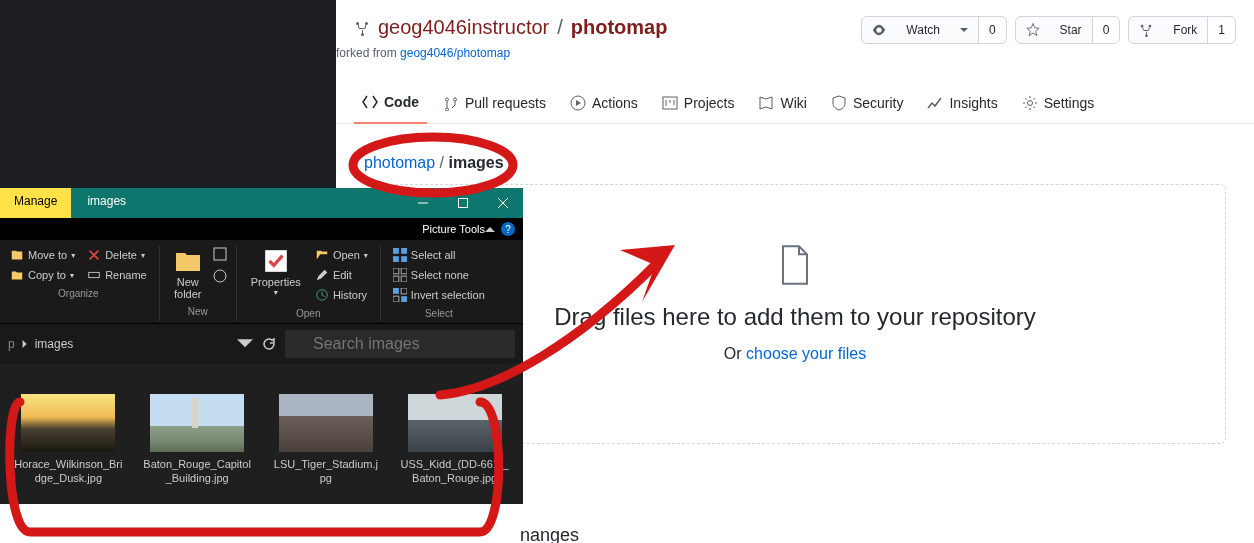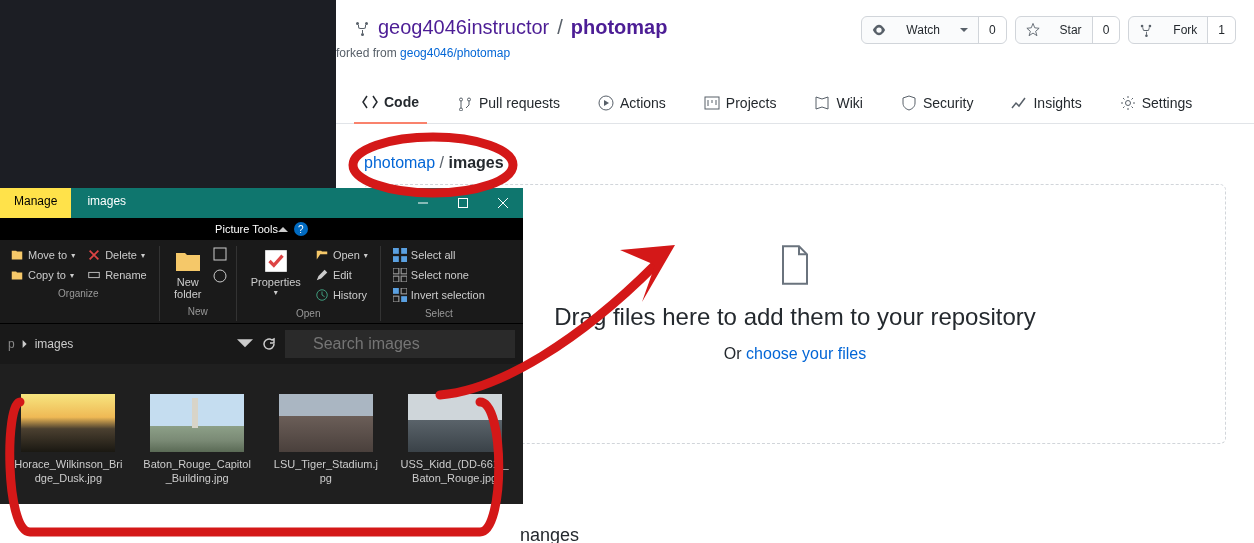--- a/index.html
+++ b/index.html
@@ -5,34 +5,34 @@
 * { box-sizing: border-box; margin: 0; padding: 0; }
 body { font-family: -apple-system, BlinkMacSystemFont, "Segoe UI", Helvetica, Arial, sans-serif; background: #fff; width: 1254px; height: 543px; position: relative; overflow: hidden; }
 
 
 .dark-block { position: absolute; top: 0; left: 0; width: 336px; height: 188px; background: #1c1e24; }
 
 
 .gh { position: absolute; top: 0; left: 336px; right: 0; }
 .gh-header { padding: 16px 18px 8px 18px; display: flex; justify-content: space-between; align-items: flex-start; }
 .gh-title { display: flex; align-items: center; gap: 8px; font-size: 20px; }
-.gh-title a { color: #4c1d95; text-decoration: none; }
+.gh-title a { color: #7f1d1d; text-decoration: none; }
 .gh-title .sep { color: #586069; }
 .gh-title .bold { font-weight: 600; }
 .gh-fork-icon { width: 16px; height: 16px; fill: #586069; }
 .gh-forked { font-size: 12px; color: #586069; margin-top: -6px; }
 .gh-forked a { color: #0366d6; text-decoration: none; }
 .gh-actions { display: flex; gap: 8px; }
 .gh-btn { display: flex; align-items: center; border: 1px solid #d1d5da; border-radius: 6px; height: 28px; font-size: 12px; background: #fafbfc; color: #24292e; }
 .gh-btn .label { display: flex; align-items: center; gap: 20px; padding: 0 10px; }
 .gh-btn .count { border-left: 1px solid #d1d5da; padding: 0 10px; height: 100%; display: flex; align-items: center; background: #fff; border-radius: 0 6px 6px 0; }
 .gh-btn svg { width: 14px; height: 14px; fill: #586069; }
 
 
-.gh-tabs { display: flex; gap: 22px; padding: 20px 18px 0 18px; border-bottom: 1px solid #e1e4e8; font-size: 14px; color: #24292e; margin-top: 6px; }
+.gh-tabs { display: flex; gap: 8px; padding: 20px 18px 0 18px; border-bottom: 1px solid #e1e4e8; font-size: 14px; color: #24292e; margin-top: 6px; }
 .gh-tab { display: flex; align-items: center; gap: 6px; padding: 8px 8px 12px 8px; cursor: pointer; }
 .gh-tab svg { width: 16px; height: 16px; fill: #586069; }
 .gh-tab.active { border-bottom: 2px solid #f9826c; font-weight: 600; margin-bottom: -1px; }
 
 
 .gh-breadcrumb { padding: 30px 28px 12px 28px; font-size: 16px; }
 .gh-breadcrumb a { color: #0366d6; text-decoration: none; }
 .gh-breadcrumb .cur { font-weight: 600; color: #24292e; }
 .gh-breadcrumb .sep { color: #586069; }
 
@@ -45,21 +45,21 @@
 .drop p a { color: #0366d6; text-decoration: none; }
 
 
 .explorer { position: absolute; top: 188px; left: 0; width: 523px; background: #1f1f1f; color: #fff; font-size: 12px; }
 .ex-titlebar { display: flex; height: 30px; background: #0f766e; align-items: stretch; }
 .ex-tab-manage { background: #ffe24a; color: #000; padding: 6px 14px; font-size: 12px; }
 .ex-tab-images { color: #fff; padding: 6px 16px; font-size: 12px; }
 .ex-spacer { flex: 1; }
 .ex-winbtn { width: 40px; display: flex; align-items: center; justify-content: center; color: #fff; }
 .ex-winbtn svg { width: 10px; height: 10px; stroke: #fff; fill: none; stroke-width: 1; }
-.ex-subtitle { background: #000; padding: 4px 8px; font-size: 11px; display: flex; justify-content: center; align-items: center; }
+.ex-subtitle { background: #000; padding: 4px 8px; font-size: 11px; display: flex; justify-content: flex-end; align-items: center; }
 .ex-subtitle .help { background: #006ac1; border-radius: 50%; width: 14px; height: 14px; display: flex; align-items: center; justify-content: center; font-size: 10px; }
 
 
 .ribbon { display: flex; background: #1a1a1a; padding: 6px 4px 2px 4px; }
 .ribbon-group { display: flex; flex-direction: column; align-items: center; padding: 0 8px; border-right: 1px solid #333; }
 .ribbon-group:last-child { border-right: none; }
 .ribbon-items { display: flex; gap: 4px; align-items: flex-start; }
 .ribbon-col { display: flex; flex-direction: column; gap: 2px; }
 .ribbon-btn { display: flex; align-items: center; gap: 4px; padding: 2px 4px; font-size: 11px; color: #ccc; white-space: nowrap; }
 .ribbon-btn svg { width: 14px; height: 14px; fill: #ccc; }

